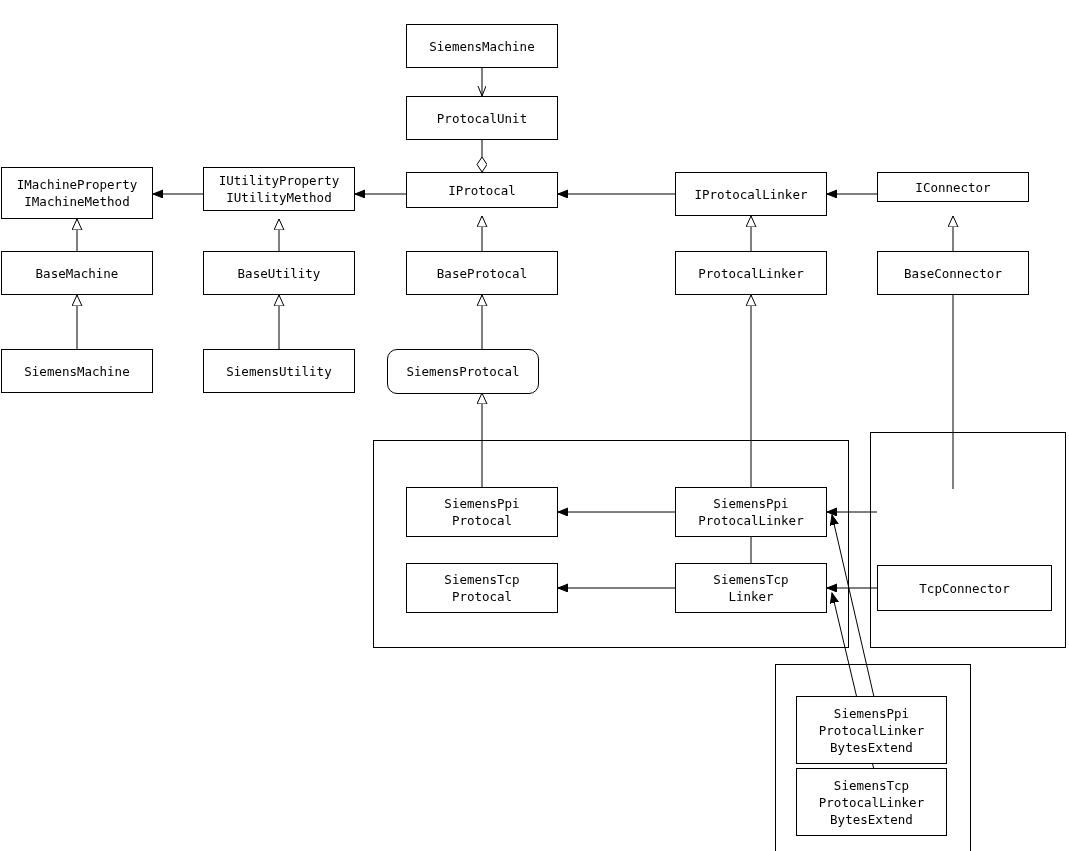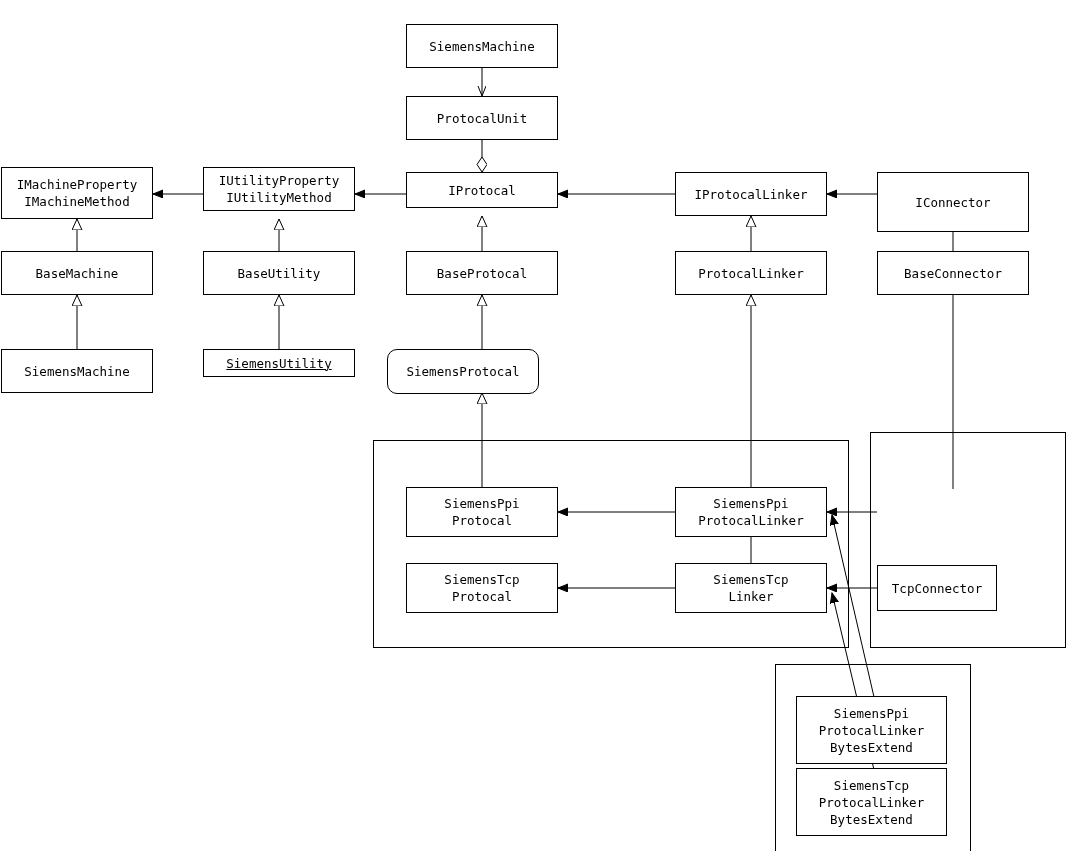--- a/index.html
+++ b/index.html
@@ -127,42 +127,42 @@
   <div class="node" style="left:203px; top:144px; width:152px; height:44px;">
     <span>IUtilityProperty
 IUtilityMethod</span>
   </div>
   <div class="node" style="left:406px; top:149px; width:152px; height:36px;">
     <span>IProtocal</span>
   </div>
   <div class="node" style="left:675px; top:149px; width:152px; height:44px;">
     <span>IProtocalLinker</span>
   </div>
-  <div class="node" style="left:877px; top:149px; width:152px; height:60px;">
+  <div class="node" style="left:877px; top:149px; width:152px; height:30px;">
     <span>IConnector</span>
   </div>
   <div class="node" style="left:1px; top:228px; width:152px; height:44px;">
     <span>BaseMachine</span>
   </div>
   <div class="node" style="left:406px; top:228px; width:152px; height:44px;">
     <span>BaseProtocal</span>
   </div>
   <div class="node" style="left:203px; top:228px; width:152px; height:44px;">
     <span>BaseUtility</span>
   </div>
   <div class="node" style="left:675px; top:228px; width:152px; height:44px;">
     <span>ProtocalLinker</span>
   </div>
   <div class="node" style="left:877px; top:228px; width:152px; height:44px;">
     <span>BaseConnector</span>
   </div>
   <div class="node" style="left:1px; top:326px; width:152px; height:44px;">
     <span>SiemensMachine</span>
   </div>
-  <div class="node" style="left:203px; top:326px; width:152px; height:28px;text-decoration:underline;">
+  <div class="node" style="left:203px; top:326px; width:152px; height:44px;">
     <span>SiemensUtility</span>
   </div>
   <div class="node" style="left:387px; top:326px; width:152px; height:45px;border-radius:10px;">
     <span>SiemensProtocal</span>
   </div>
   <div class="node" style="left:406px; top:464px; width:152px; height:50px;">
     <span>SiemensPpi
 Protocal</span>
   </div>
   <div class="node" style="left:675px; top:464px; width:152px; height:50px;">
@@ -170,21 +170,21 @@
 ProtocalLinker</span>
   </div>
   <div class="node" style="left:406px; top:540px; width:152px; height:50px;">
     <span>SiemensTcp
 Protocal</span>
   </div>
   <div class="node" style="left:675px; top:540px; width:152px; height:50px;">
     <span>SiemensTcp
 Linker</span>
   </div>
-  <div class="node" style="left:877px; top:542px; width:120px; height:46px;">
+  <div class="node" style="left:877px; top:542px; width:175px; height:46px;">
     <span>TcpConnector</span>
   </div>
   <div class="node" style="left:796px; top:673px; width:151px; height:68px;">
     <span>SiemensPpi
 ProtocalLinker
 BytesExtend</span>
   </div>
   <div class="node" style="left:796px; top:745px; width:151px; height:68px;">
     <span>SiemensTcp
 ProtocalLinker

